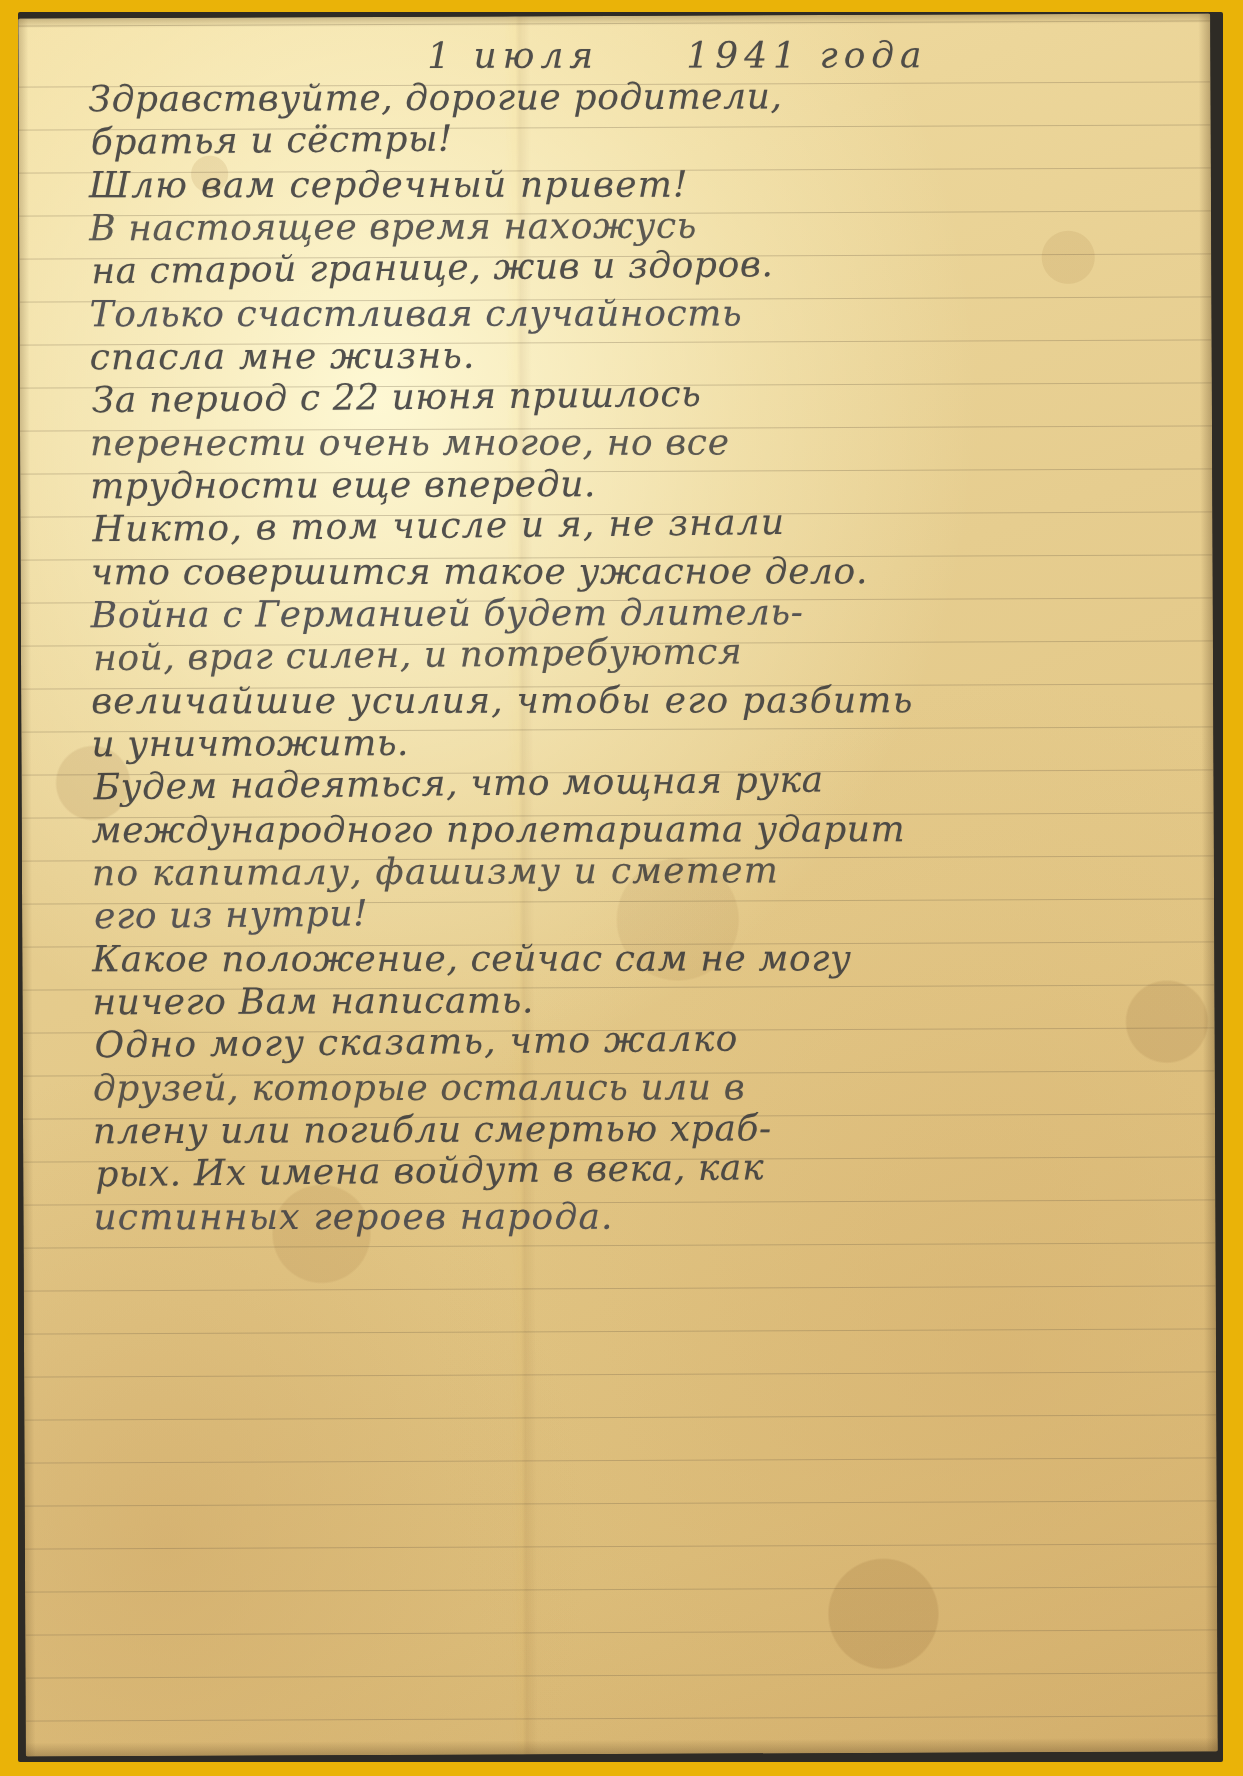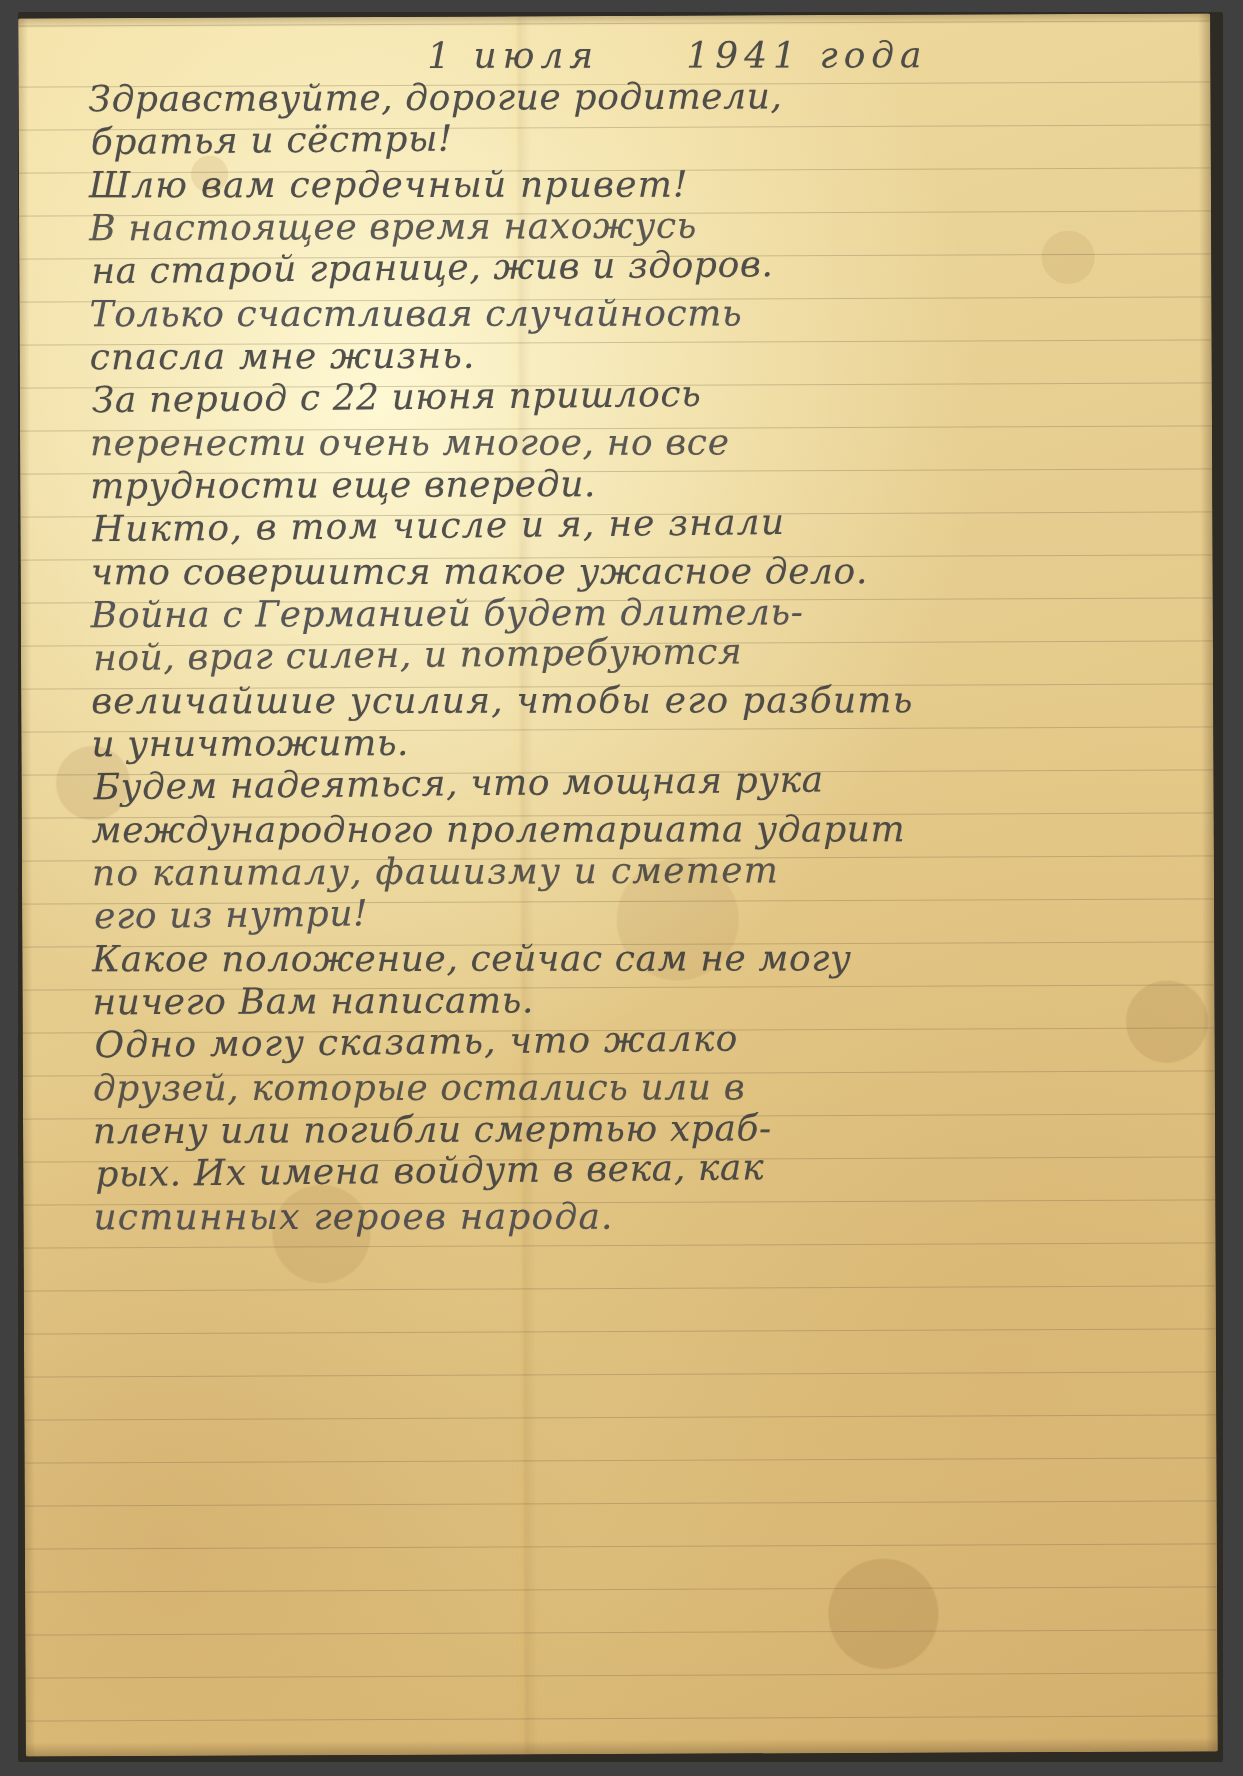--- a/index.html
+++ b/index.html
@@ -11,21 +11,21 @@
     width: 1243px;
     height: 1776px;
     font-family: "Liberation Serif", serif;
     overflow: hidden;
   }
 
   .scan-frame {
     position: relative;
     width: 1243px;
     height: 1776px;
-    background: #404040;
+    background: #eab308;
     box-sizing: border-box;
   }
 
   
   .page-shadow {
     position: absolute;
     left: 18px;
     top: 12px;
     width: 1205px;
     height: 1750px;

